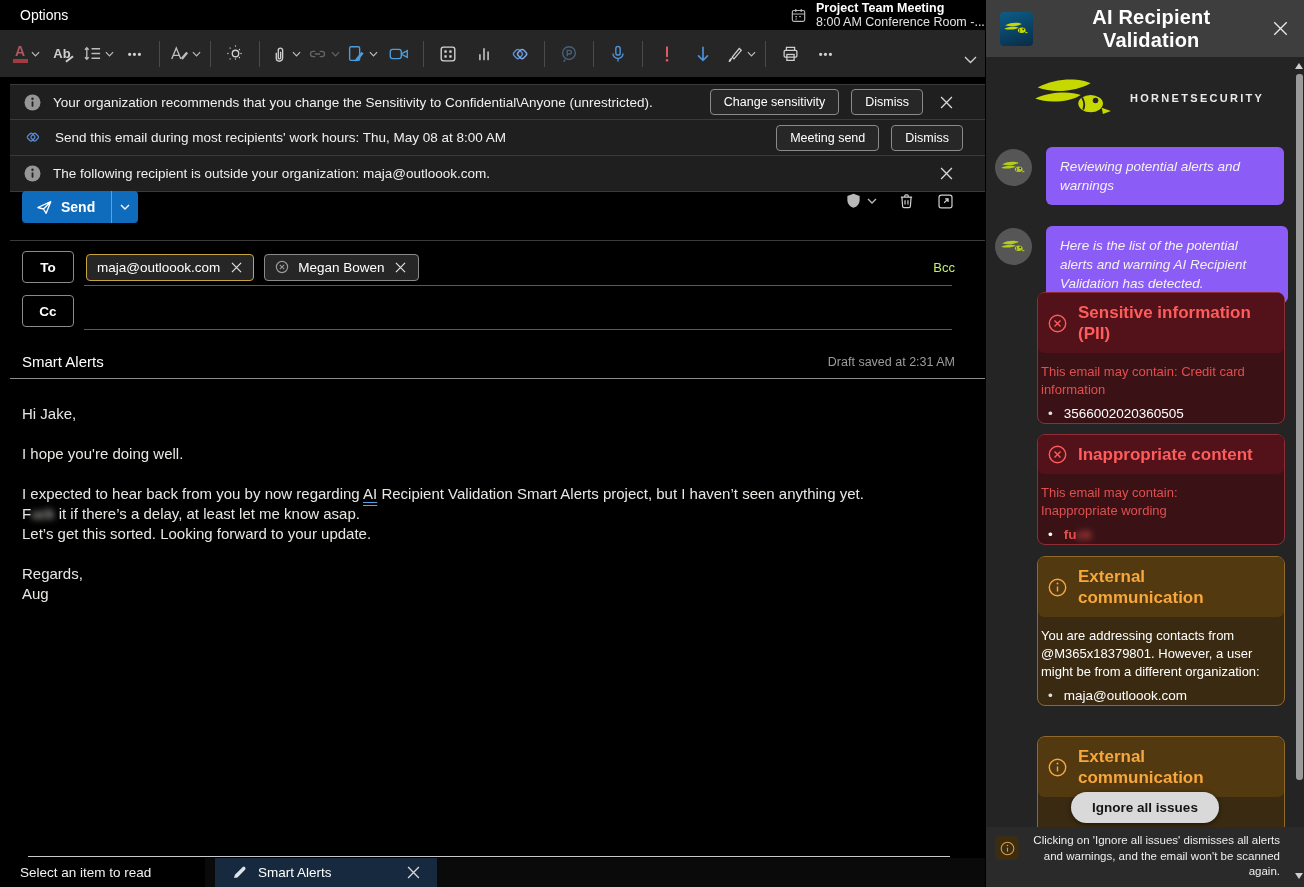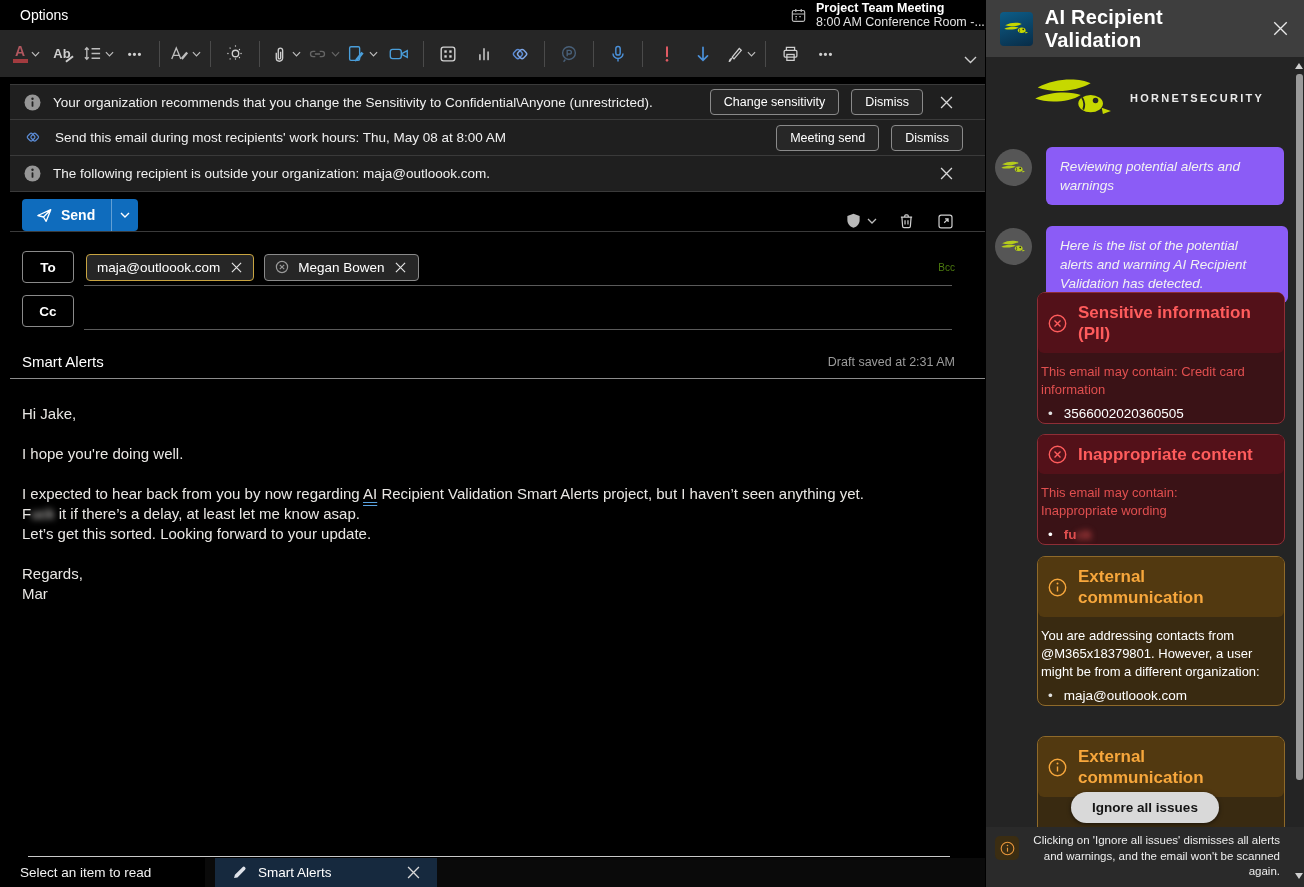--- a/index.html
+++ b/index.html
@@ -19,33 +19,33 @@
   #toolbar { left:0; top:30px; width:985px; height:47px; background:#262626; display:flex; align-items:center; padding:0 8px; }
   .tbtn { height:34px; min-width:36px; display:flex; align-items:center; justify-content:center; gap:3px; border-radius:4px; padding:0 3px; }
   .tdiv { width:1px; height:26px; background:#4a4a4a; margin:0 6px; }
   .chev svg { display:block; }
 
   .bar { position:absolute; left:10px; width:975px; height:36px; display:flex; align-items:center; padding:0 28px 0 14px; gap:12px; border-bottom:1px solid #3a3a3a; background:#1f1f1f; font-size:13.5px; color:#f0f0f0; }
   .bar .spacer { margin-left:auto; }
   .btn { background:#272727; border:1px solid #8a8a8a; border-radius:4px; color:#fff; font-size:12.5px; padding:5px 13px; white-space:nowrap; }
   .xbtn { width:22px; height:22px; display:flex; align-items:center; justify-content:center; }
 
-  #sendrow { left:10px; top:191px; width:975px; height:41px; display:flex; align-items:flex-end; padding:0 30px 0 12px; border-bottom:1px solid #3a3a3a; }
+  #sendrow { left:10px; top:191px; width:975px; height:50px; display:flex; align-items:flex-start; padding:0 30px 0 12px; border-bottom:1px solid #3a3a3a; }
   #sendbtn { display:flex; height:32px; border-radius:4px; overflow:hidden; background:#0f6cbd; }
   #sendmain { display:flex; align-items:center; gap:8px; padding:0 16px 0 14px; color:#fff; font-size:14px; font-weight:bold; border-right:1px solid rgba(255,255,255,.35); }
   #senddrop { width:26px; display:flex; align-items:center; justify-content:center; }
   .sendicons { margin-left:auto; display:flex; align-items:center; gap:20px; }
 
   .fieldrow { position:absolute; left:10px; width:975px; height:42px; display:flex; align-items:center; padding:0 30px 0 12px; }
   .fieldrow .uline { position:absolute; left:74px; right:33px; bottom:2px; border-bottom:1px solid #5a5a5a; }
   .fieldbtn { border:1px solid #8a8a8a; border-radius:4px; color:#fff; font-size:13.5px; font-weight:bold; width:52px; height:32px; display:flex; align-items:center; justify-content:center; }
   .chips { display:flex; gap:10px; margin-left:12px; }
   .chip { display:flex; align-items:center; gap:9px; height:27px; padding:0 10px; border:1px solid #8a8a8a; border-radius:4px; font-size:13.5px; color:#fff; background:#262626; }
   .chip.focus { border:1.5px solid #c8a441; }
-  .bcc { margin-left:auto; font-size:10px; color:#4d7c0f; }
+  .bcc { margin-left:auto; font-size:13px; color:#bef264; }
 
   #subjrow { left:10px; top:345px; width:975px; height:34px; display:flex; align-items:center; padding:0 30px 0 12px; border-bottom:1px solid #8c8c8c; }
   #subject { font-size:15px; color:#fff; }
   #draft { margin-left:auto; font-size:12.5px; color:#9c9c9c; }
 
   #bodyedit { left:22px; top:395px; width:933px; padding-top:9px; font-size:15px; line-height:20px; color:#e9e7e4; }
   #bodyedit p { margin:0 0 20px 0; }
   #bodyedit .noskip { margin-bottom:0; }
   .grammar { text-decoration:underline double #5ba3e0; text-underline-offset:3px; }
   .blur { filter:blur(3px); }
@@ -54,21 +54,21 @@
   #botstrip { left:0; top:858px; width:985px; height:29px; background:#0a0a0a; }
   #readhint { left:0; top:858px; width:205px; height:29px; background:#000; display:flex; align-items:center; padding-left:20px; font-size:13.5px; color:#f2f2f2; }
   #drafttab { left:215px; top:858px; width:222px; height:29px; background:#16293e; display:flex; align-items:center; padding:0 13px 0 17px; gap:11px; font-size:13.5px; color:#fff; }
   #drafttab .xbtn { margin-left:auto; }
   #collapse { left:964px; top:56px; }
 
   
   #panel { left:985px; top:0; width:319px; height:887px; background:#242424; border-left:1px solid #000; }
   #phead { position:absolute; left:0; top:0; width:319px; height:57px; background:#3e3e3e; display:flex; align-items:center; padding:0 14px; gap:12px; }
   #pheadicon { width:34px; height:34px; border-radius:4px; background:linear-gradient(160deg,#0d5d88,#082c47); display:flex; align-items:center; justify-content:center; }
-  #ptitle { font-size:20px; font-weight:600; color:#fff; letter-spacing:.2px; }
+  #ptitle { font-size:20px; font-weight:600; color:#fff; letter-spacing:.2px;text-align:center; }
   #phead .xbtn { margin-left:auto; }
   #pcontent { position:absolute; left:0; top:57px; width:319px; height:840px; overflow:hidden; }
 
   #brandrow { position:absolute; left:48px; top:18px; display:flex; align-items:center; gap:16px; }
   #brandname { font-size:11px; font-weight:600; letter-spacing:2.3px; color:#eaeaea; }
 
   .avatar { position:absolute; left:9px; width:37px; height:37px; border-radius:50%; background:#565656; display:flex; align-items:center; justify-content:center; }
   .bubble { position:absolute; left:60px; background:#8b5cf6; border-radius:6px; padding:10px 14px; font-size:13.5px; line-height:19px; color:#f2f2f2;font-style:italic; }
 
   .card { position:absolute; left:51px; width:248px; border-radius:8px; }
@@ -411,21 +411,21 @@
     <span id="draft">Draft saved at 2:31 AM</span>
   </div>
 
   <div class="abs" id="bodyedit">
     <p>Hi Jake,</p>
     <p>I hope you're doing well.</p>
     <p class="noskip"><span>I expected to hear back from you by now regarding </span><span class="grammar">AI</span><span> Recipient Validation Smart Alerts project, but I haven’t seen anything yet.</span></p>
     <p class="noskip"><span>F</span><span class="blur">uck</span><span> it if there’s a delay, at least let me know asap.</span></p>
     <p>Let’s get this sorted. Looking forward to your update.</p>
     <p class="noskip">Regards,</p>
-    <p>Mar</p>
+    <p>Aug</p>
   </div>
 
   <div class="abs" id="botline"></div>
   <div class="abs" id="botstrip"></div>
   <div class="abs" id="readhint">
       <span>Select an item to read</span>
     </div>
   <div class="abs" id="drafttab">
     <span>
       <svg width="15" height="15" viewBox="0 0 16 16">

